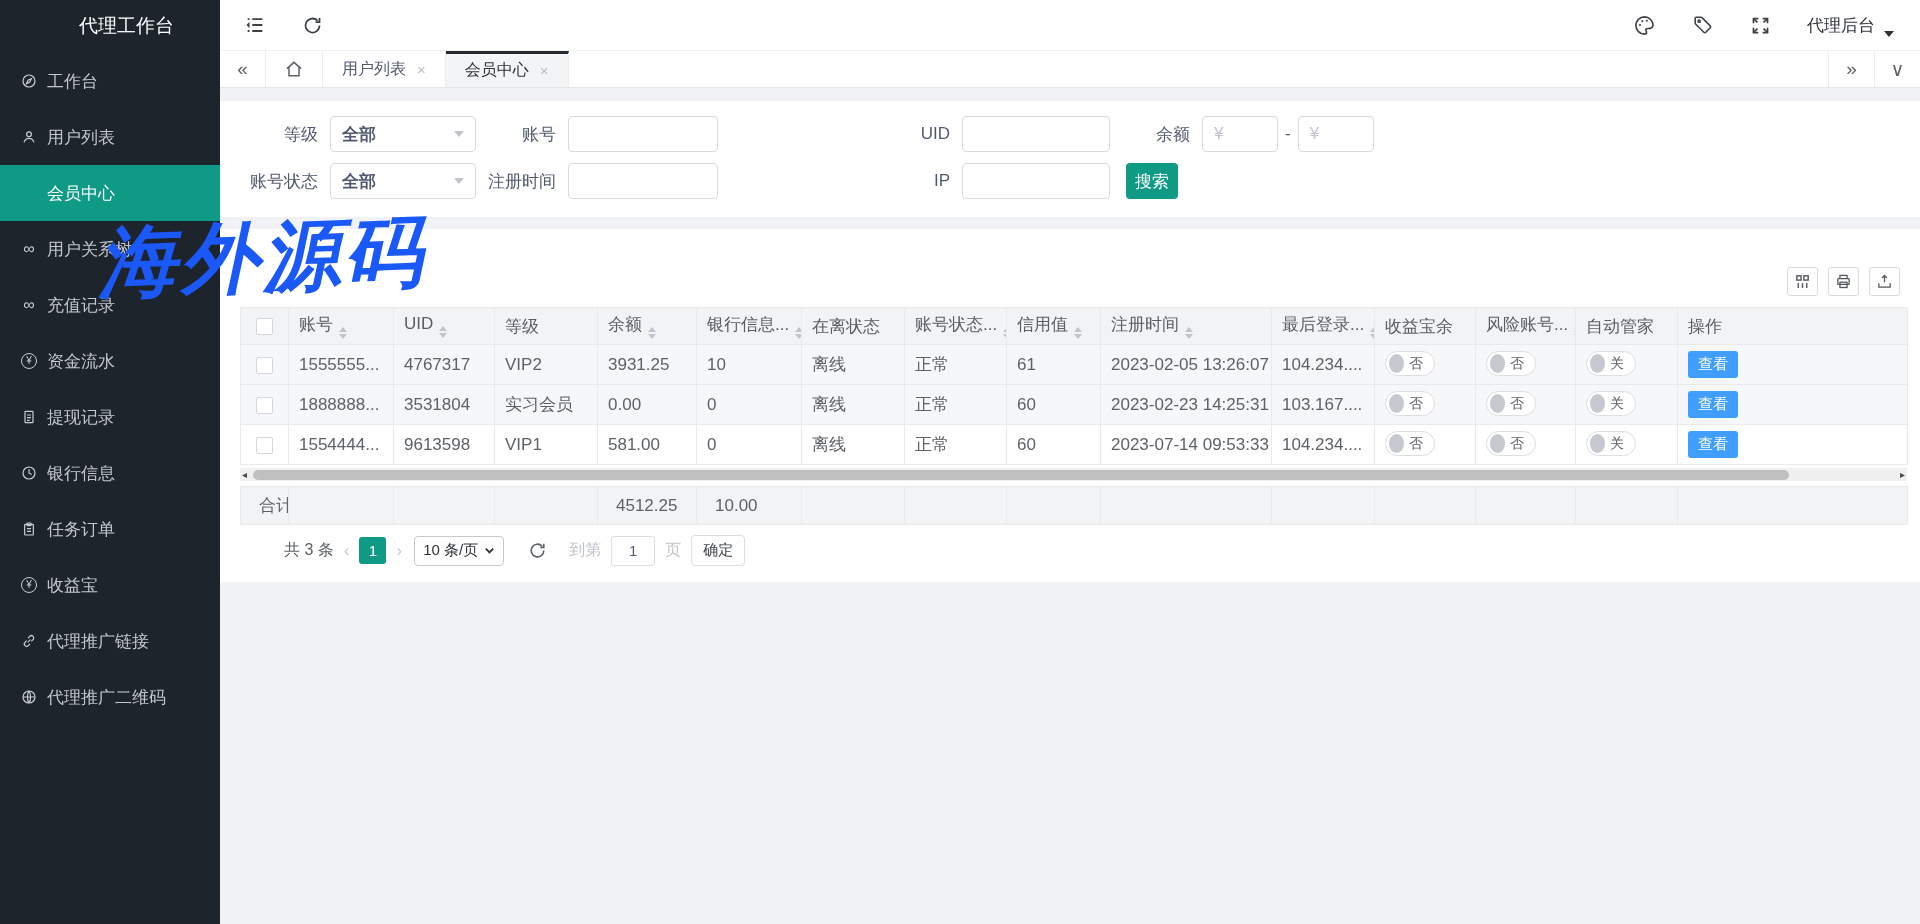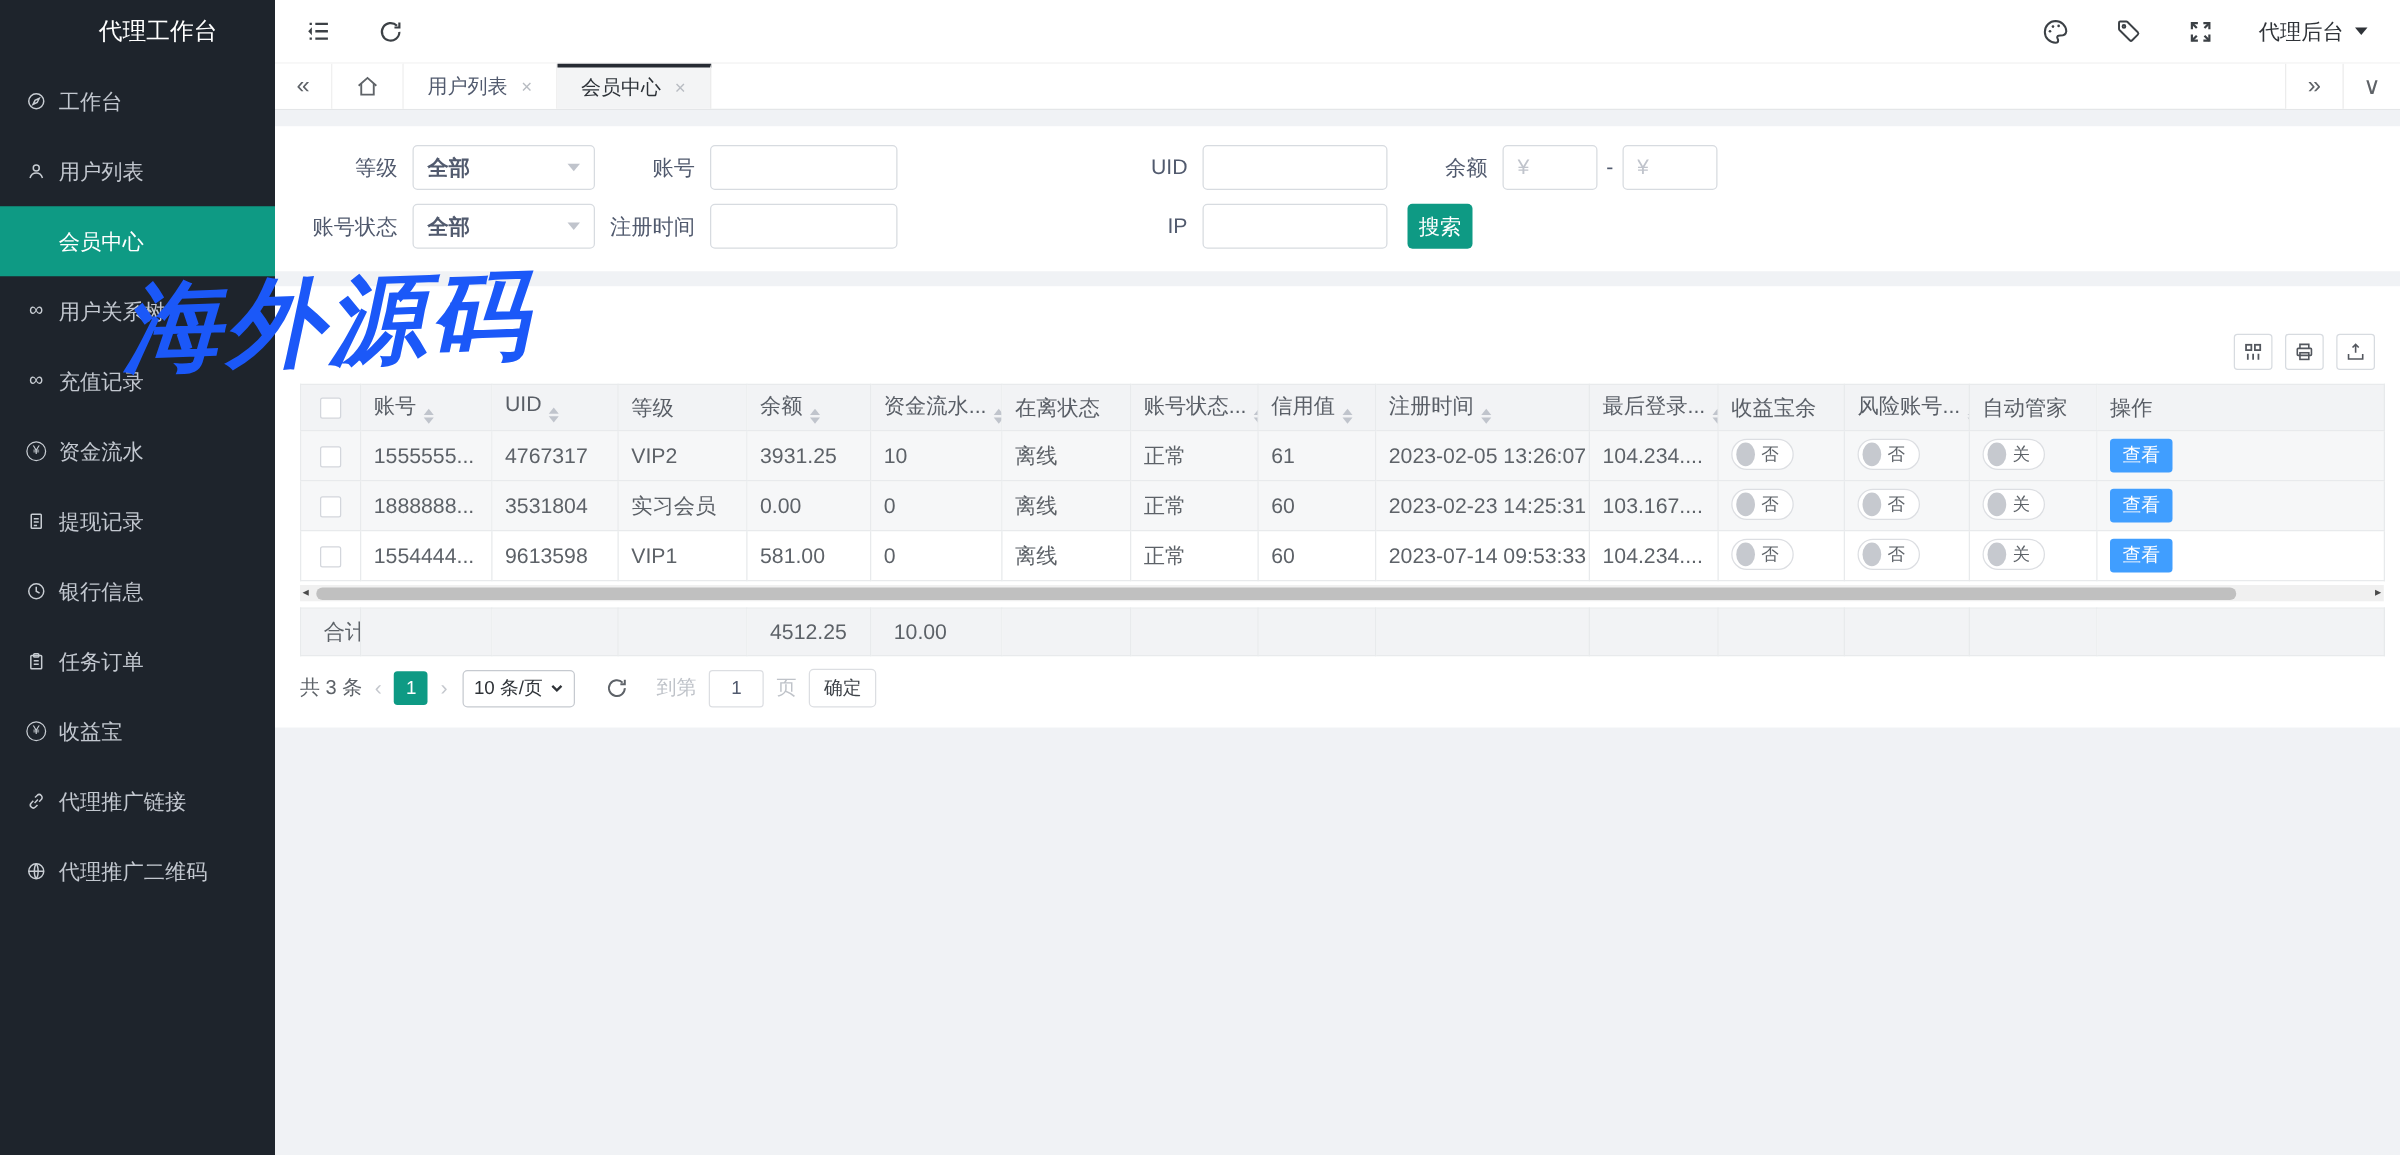--- a/index.html
+++ b/index.html
@@ -29,21 +29,21 @@
   
   .main { position:absolute; left:220px; top:0; width:1700px; height:924px; }
 
   
   .topbar { height:51px; background:#fff; display:flex; align-items:center;
     padding:0 26px 0 24px; border-bottom:1px solid #f0f0f0; }
   .icon-btn { background:none; border:none; cursor:pointer; color:#3c4146; display:flex;
     align-items:center; justify-content:center; padding:0; }
   .tb-left { display:flex; align-items:center; gap:36px; }
   .tb-right { margin-left:auto; display:flex; align-items:center; gap:36px; }
-  .user-dd { display:flex; align-items:center; gap:9px; font-size:17px; color:#2f3338; cursor:pointer; }
+  .user-dd { display:flex; align-items:flex-end; gap:9px; font-size:17px; color:#2f3338; cursor:pointer; }
   .caret-down { width:0; height:0; border-left:5px solid transparent; border-right:5px solid transparent;
     border-top:6px solid #2f3338; }
 
   
   .tabbar { height:37px; background:#fff; display:flex; align-items:stretch; border-bottom:1px solid #e4e6e8; }
   .tab-nav { width:46px; display:flex; align-items:center; justify-content:center; color:#5f6368;
     font-size:19px; border-right:1px solid #ececec; cursor:pointer; background:#fff; border-top:none;
     border-bottom:none; border-left:none; }
   .tab-nav.right { border-right:none; border-left:1px solid #ececec; }
   .tab { display:flex; align-items:center; gap:11px; padding:0 19px; border-right:1px solid #ececec;
@@ -100,21 +100,21 @@
   .hscroll { position:relative; width:1667px; height:13px; margin:3px 0 5px 0; background:#f0f0f0; }
   .hthumb { position:absolute; left:13px; top:1.5px; width:1536px; height:10px; background:#c0c0c0;
     border-radius:5px; cursor:grab; }
   .harrow { position:absolute; top:0; height:13px; line-height:13px; font-size:10px; color:#4a4a4a; cursor:pointer; }
   .harrow.l { left:2px; } .harrow.r { right:2px; }
 
   table.sum { border-collapse:collapse; table-layout:fixed; width:1667px; font-size:17px; color:#5d6268; }
   .sum td { border:1px solid #e8eaec; background:#f2f3f5; height:38px; padding:0 18px; white-space:nowrap; overflow:hidden; }
 
   
-  .pager { display:flex; align-items:center; margin-top:10px; gap:10px; font-size:16px; color:#5d6268; }
+  .pager { display:flex; align-items:center; margin-top:10px; gap:10px; font-size:16px; color:#5d6268;margin-left:44px; }
   .pg-arrow { color:#c5c8ce; font-size:17px; background:none; border:none; cursor:default; }
   .pg-page { min-width:27px; height:27px; padding:0 4px; background:#0e9a84; color:#fff; border:none;
     border-radius:3px; font-size:15px; display:flex; align-items:center; justify-content:center; cursor:pointer; }
   .pg-select { width:90px; height:30px; border:1px solid #c6cad0; border-radius:4px; background:#fff;
     display:flex; align-items:center; justify-content:space-between; padding:0 8px; font-size:15px;
     color:#2f3338; cursor:pointer; margin-left:2px; }
   .pg-refresh { margin-left:14px; color:#5d6268; }
   .pg-refresh svg { width:19px; height:19px; }
   .pg-muted { color:#bfc3c9; }
   .pg-goto-label { margin-left:12px; }
@@ -403,21 +403,21 @@
               </span></th>
           <th><span>UID</span><span class="sort">
                 <i class="up"></i>
                 <i class="dn"></i>
               </span></th>
           <th><span>等级</span></th>
           <th><span>余额</span><span class="sort">
                 <i class="up"></i>
                 <i class="dn"></i>
               </span></th>
-          <th><span>资金流水...</span><span class="sort">
+          <th><span>银行信息...</span><span class="sort">
                 <i class="up"></i>
                 <i class="dn"></i>
               </span></th>
           <th><span>在离状态</span></th>
           <th><span>账号状态...</span><span class="sort">
                 <i class="up"></i>
                 <i class="dn"></i>
               </span></th>
           <th><span>信用值</span><span class="sort">
                 <i class="up"></i>

